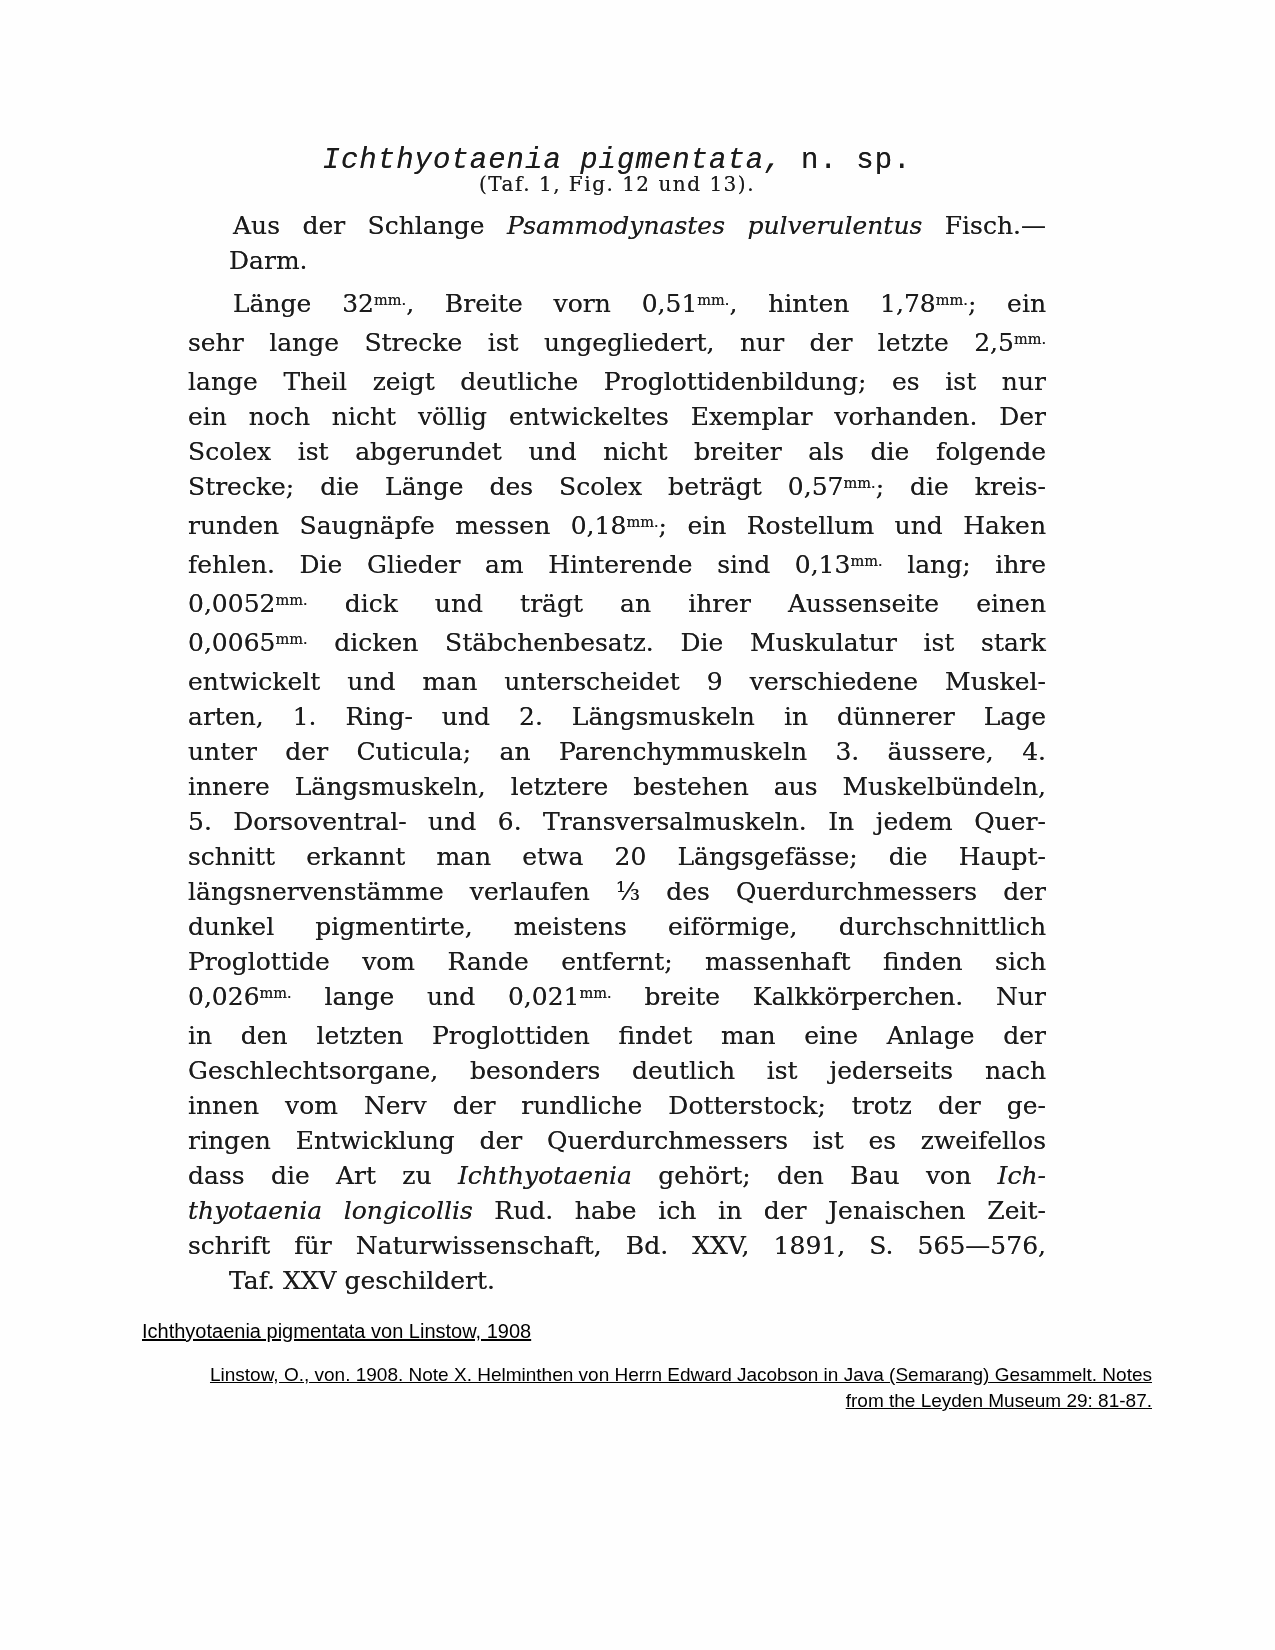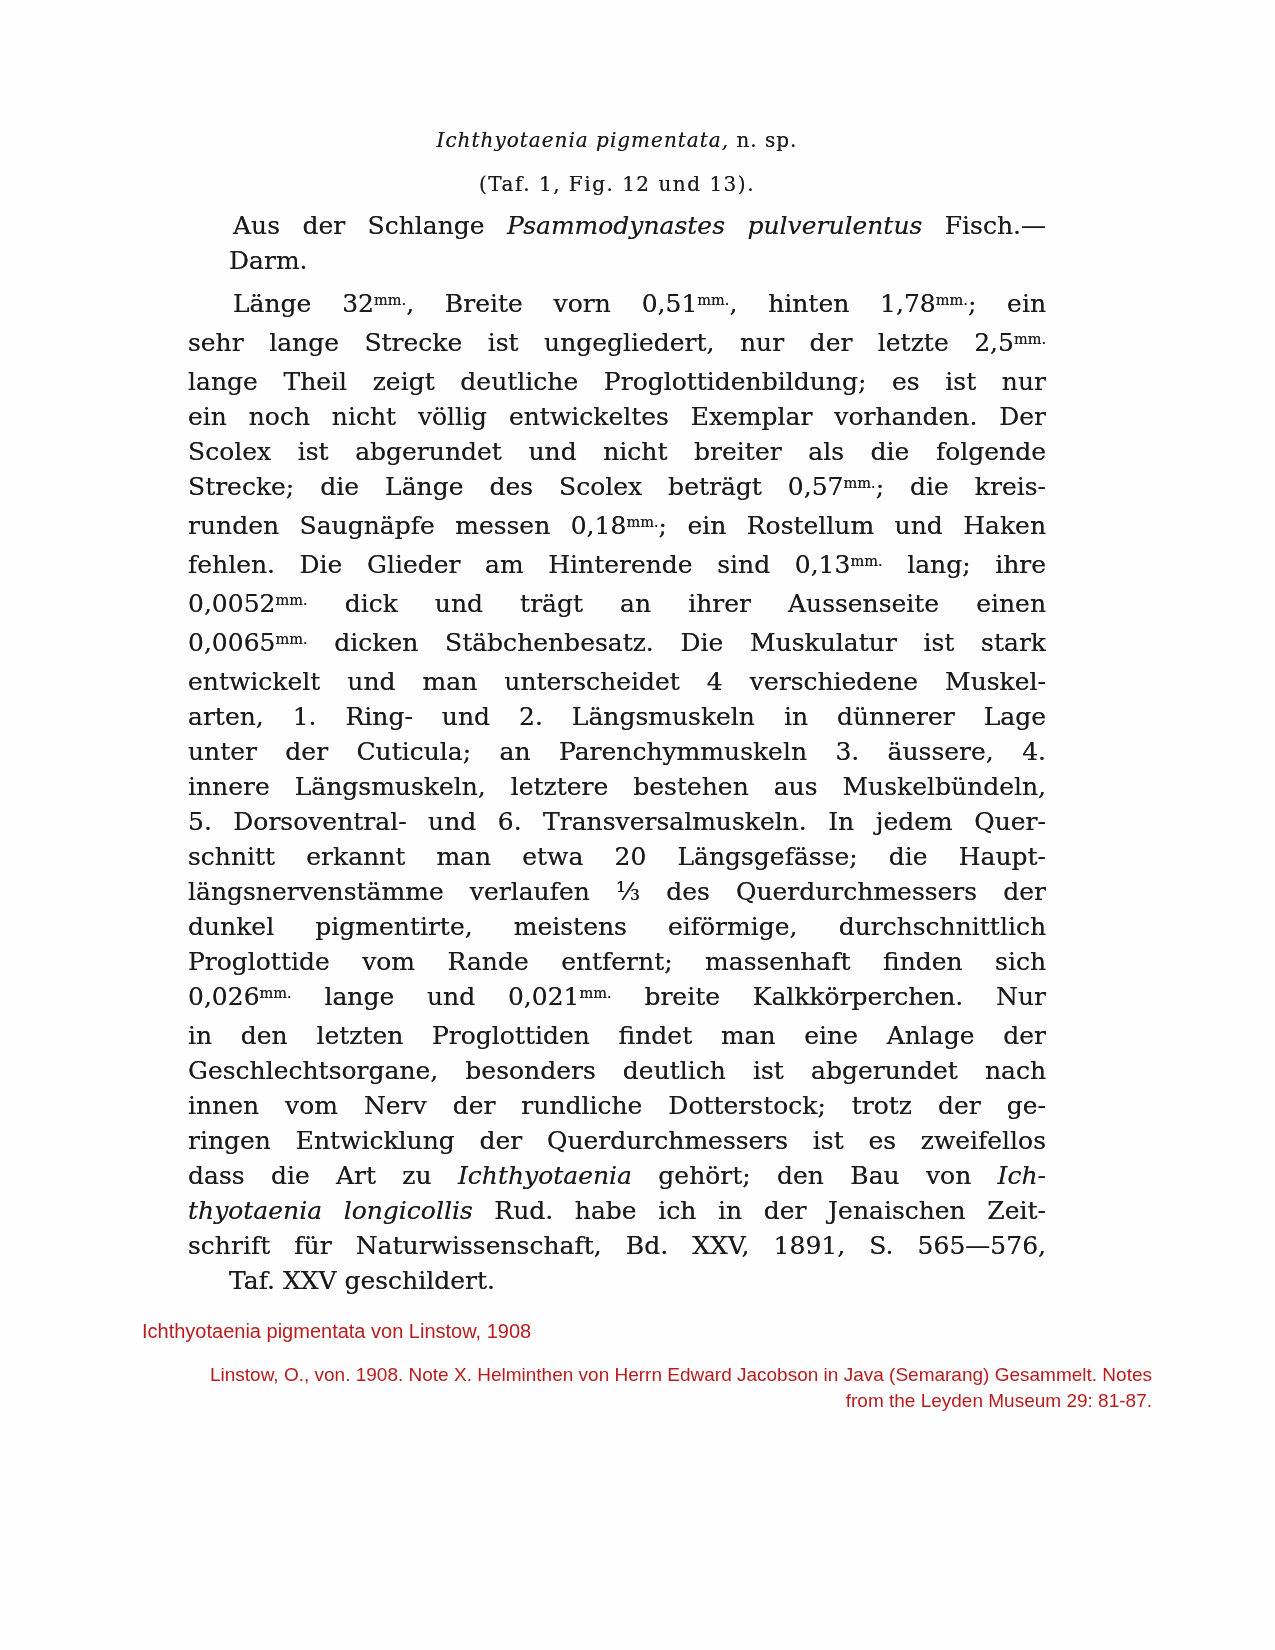--- a/index.html
+++ b/index.html
@@ -16,25 +16,26 @@
     overflow: hidden;
   }
   
   .print-block {
     position: absolute;
     left: 188px;
     width: 858px;
     text-shadow: 0 0 0.5px rgba(20,20,20,0.75); 
   }
   .doc-title {
-    top: 128px;
+    top: 144px;
     text-align: center;
-    font-size: 20px;
+    font-size: 29px;
     letter-spacing: 1px;
     white-space: nowrap;
+    font-family: Liberation Mono, monospace;
   }
   .doc-title em { font-style: italic; }
   .doc-subtitle {
     top: 172px;
     text-align: center;
     font-size: 20px;
     letter-spacing: 1.5px;
   }
   .para {
     font-size: 25px;
@@ -54,21 +55,22 @@
     vertical-align: baseline;
     position: relative;
     top: -0.5em;
     letter-spacing: 0;
   }
   
   .modern {
     position: absolute;
     left: 142px;
     font-family: "Liberation Sans", sans-serif;
-    color: #b91c1c;
+    color: #000000;
+    text-decoration: underline;
   }
   .caption {
     top: 1320px;
     font-size: 20px;
   }
   .citation {
     top: 1362px;
     width: 1010px;
     font-size: 19px;
     line-height: 26px;
@@ -97,32 +99,32 @@
       <div class="line">Länge 32<sup>mm.</sup>, Breite vorn 0,51<sup>mm.</sup>, hinten 1,78<sup>mm.</sup>; ein</div>
       <div class="line">sehr lange Strecke ist ungegliedert, nur der letzte 2,5<sup>mm.</sup></div>
       <div class="line">lange Theil zeigt deutliche Proglottidenbildung; es ist nur</div>
       <div class="line">ein noch nicht völlig entwickeltes Exemplar vorhanden. Der</div>
       <div class="line">Scolex ist abgerundet und nicht breiter als die folgende</div>
       <div class="line">Strecke; die Länge des Scolex beträgt 0,57<sup>mm.</sup>; die kreis-</div>
       <div class="line">runden Saugnäpfe messen 0,18<sup>mm.</sup>; ein Rostellum und Haken</div>
       <div class="line">fehlen. Die Glieder am Hinterende sind 0,13<sup>mm.</sup> lang; ihre</div>
       <div class="line">0,0052<sup>mm.</sup> dick und trägt an ihrer Aussenseite einen</div>
       <div class="line">0,0065<sup>mm.</sup> dicken Stäbchenbesatz. Die Muskulatur ist stark</div>
-      <div class="line">entwickelt und man unterscheidet 4 verschiedene Muskel-</div>
+      <div class="line">entwickelt und man unterscheidet 9 verschiedene Muskel-</div>
       <div class="line">arten, 1. Ring- und 2. Längsmuskeln in dünnerer Lage</div>
       <div class="line">unter der Cuticula; an Parenchymmuskeln 3. äussere, 4.</div>
       <div class="line">innere Längsmuskeln, letztere bestehen aus Muskelbündeln,</div>
       <div class="line">5. Dorsoventral- und 6. Transversalmuskeln. In jedem Quer-</div>
       <div class="line">schnitt erkannt man etwa 20 Längsgefässe; die Haupt-</div>
       <div class="line">längsnervenstämme verlaufen ¹⁄₃ des Querdurchmessers der</div>
       <div class="line">dunkel pigmentirte, meistens eiförmige, durchschnittlich</div>
       <div class="line">Proglottide vom Rande entfernt; massenhaft finden sich</div>
       <div class="line">0,026<sup>mm.</sup> lange und 0,021<sup>mm.</sup> breite Kalkkörperchen. Nur</div>
       <div class="line">in den letzten Proglottiden findet man eine Anlage der</div>
-      <div class="line">Geschlechtsorgane, besonders deutlich ist abgerundet nach</div>
+      <div class="line">Geschlechtsorgane, besonders deutlich ist jederseits nach</div>
       <div class="line">innen vom Nerv der rundliche Dotterstock; trotz der ge-</div>
       <div class="line">ringen Entwicklung der Querdurchmessers ist es zweifellos</div>
       <div class="line">dass die Art zu <em>Ichthyotaenia</em> gehört; den Bau von <em>Ich-</em></div>
       <div class="line"><em>thyotaenia longicollis</em> Rud. habe ich in der Jenaischen Zeit-</div>
       <div class="line">schrift für Naturwissenschaft, Bd. XXV, 1891, S. 565—576,</div>
       <div class="line">Taf. XXV geschildert.</div>
     </div>
 
   <div class="modern caption">Ichthyotaenia pigmentata von Linstow, 1908</div>
 

